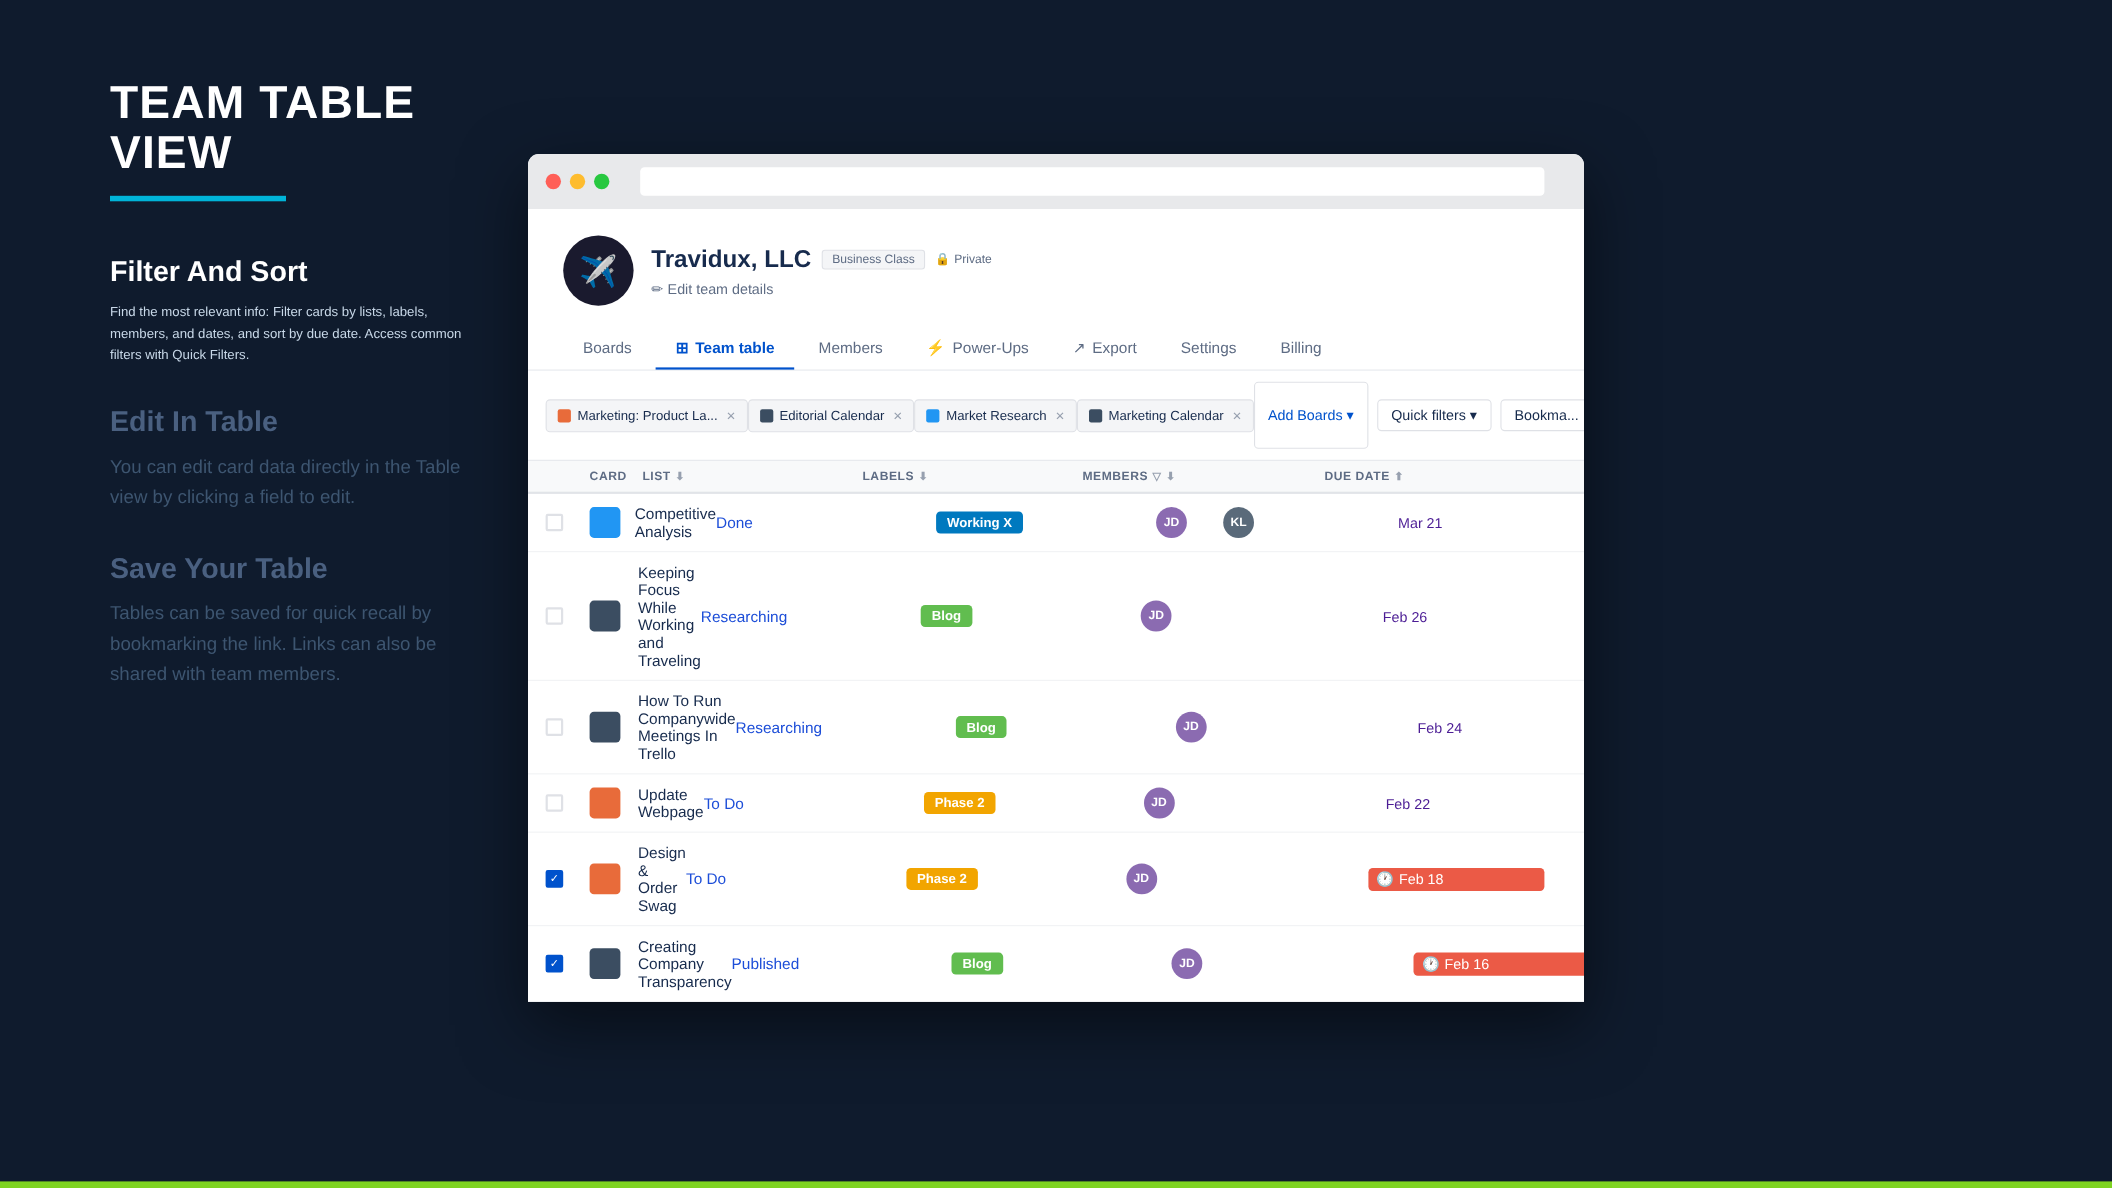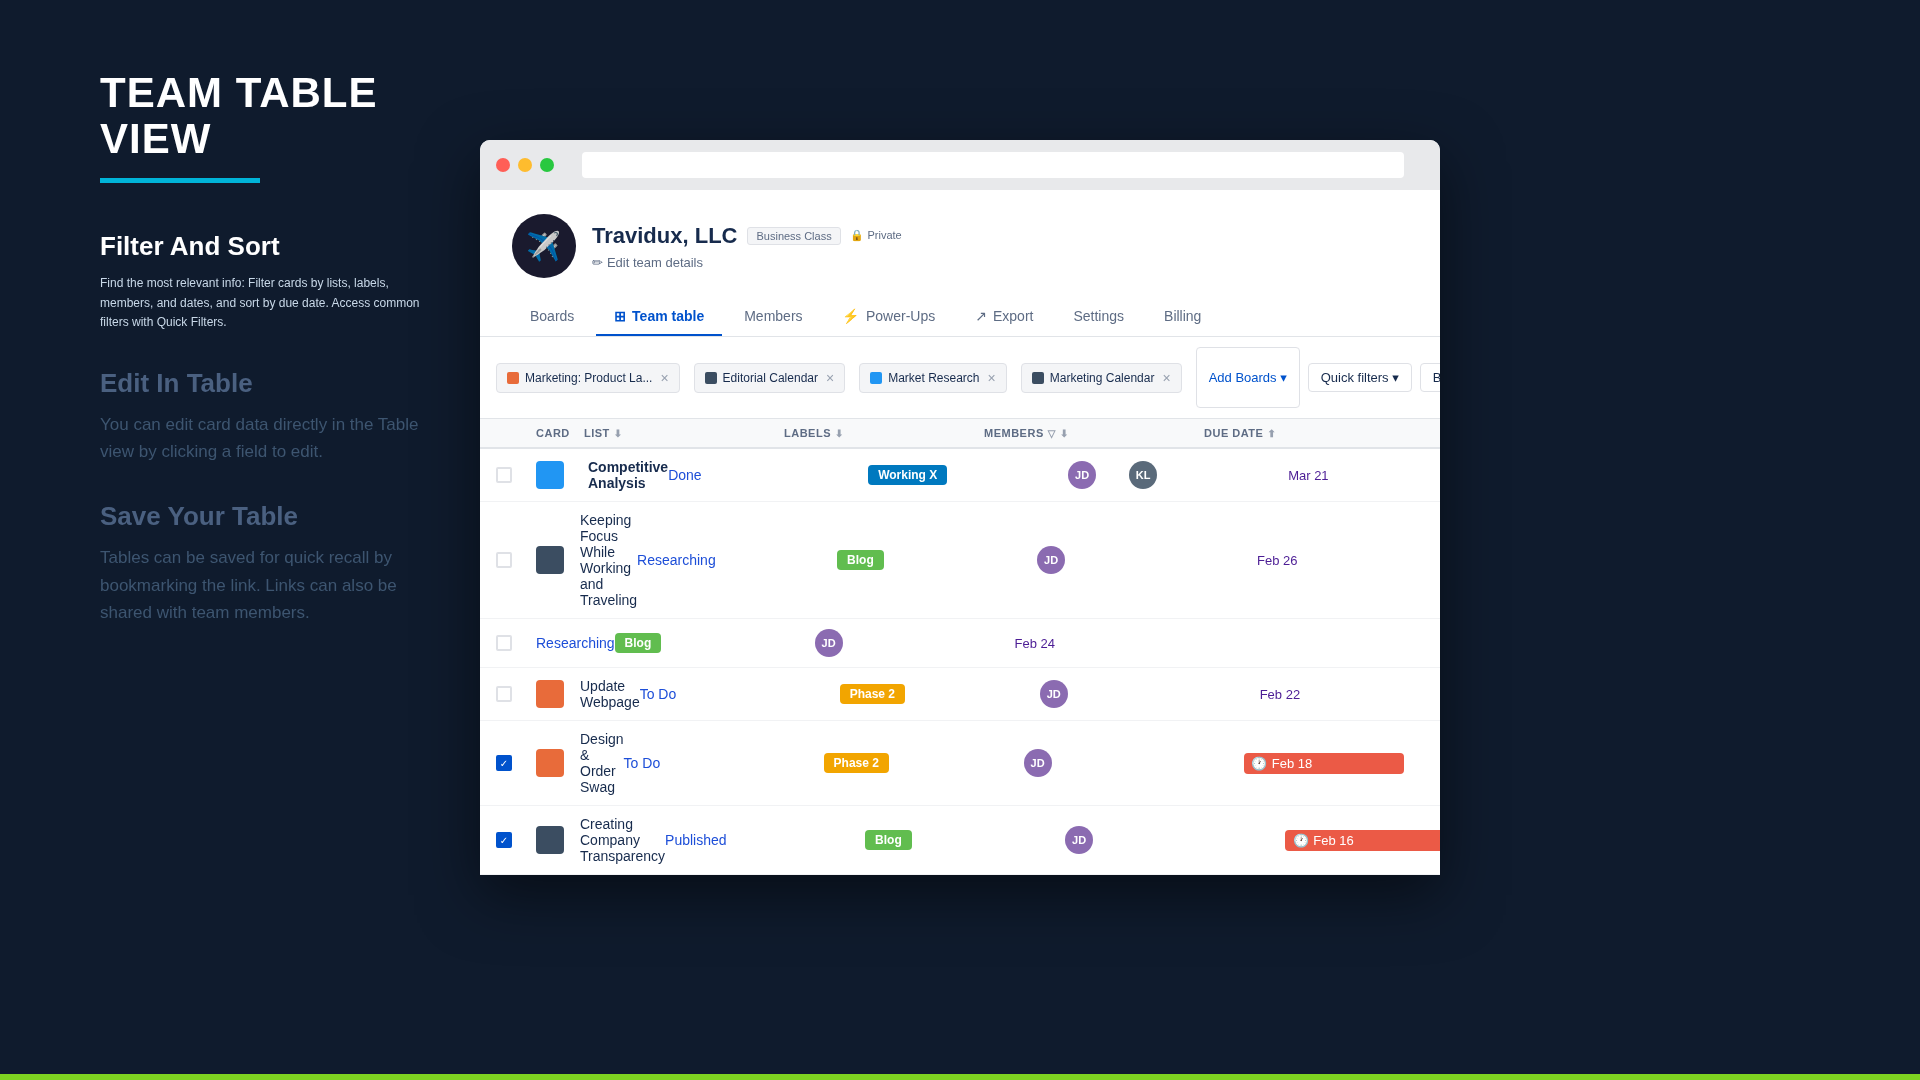--- a/index.html
+++ b/index.html
@@ -214,21 +214,21 @@
       border-bottom: 2px solid #0052cc;
       font-weight: 600;
     }
 
     
     .boards-bar {
       background: #ffffff;
       padding: 10px 16px;
       display: flex;
       align-items: center;
-      gap: 14px;
+      gap: 0;
       border-bottom: 1px solid #e1e4e8;
       overflow: hidden;
     }
 
     .board-chip {
       display: flex;
       align-items: center;
       gap: 6px;
       padding: 6px 10px;
       background: #f4f5f7;
@@ -540,21 +540,21 @@
         </div>
         <div class="th">
           <span>DUE DATE</span>
           <span class="sort-icon">⬆</span>
         </div>
         <div class="th"></div>
       </div>
 
       <div class="table-row">
         <div class="checkbox"></div>
-        <div style="display:flex;align-items:center;gap:16px;font-weight:bold;">
+        <div style="display:flex;align-items:center;gap:5px;">
           <div style="width:28px;height:28px;border-radius:4px;background:#2196f3;flex-shrink:0;"></div>
           <span class="card-name">Competitive Analysis</span>
         </div>
         <div class="list-name">Done</div>
         <div>
           <span class="label-badge label-blue">Working X</span>
         </div>
         <div style="display:flex;align-items:center;gap:3px;">
           <div class="avatar-circle" style="background:#8b6bb1;">JD</div>
           <div class="avatar-circle" style="background:#5a6a7a;margin-left:28px;">KL</div>
@@ -575,20 +575,24 @@
         </div>
         <div style="display:flex;align-items:center;gap:3px;">
           <div class="avatar-circle" style="background:#8b6bb1;">JD</div>
         </div>
         <div class="due-date">Feb 26</div>
         <div></div>
       </div>
 
       <div class="table-row">
         <div class="checkbox"></div>
+        <div style="display:flex;align-items:center;gap:8px;">
+          <div style="width:28px;height:28px;border-radius:4px;background:#3b4d61;flex-shrink:0;"></div>
+          <span class="card-name">How To Run Companywide Meetings In Trello</span>
+        </div>
         <div class="list-name">Researching</div>
         <div>
           <span class="label-badge label-green">Blog</span>
         </div>
         <div style="display:flex;align-items:center;gap:3px;">
           <div class="avatar-circle" style="background:#8b6bb1;">JD</div>
         </div>
         <div class="due-date">Feb 24</div>
         <div></div>
       </div>

